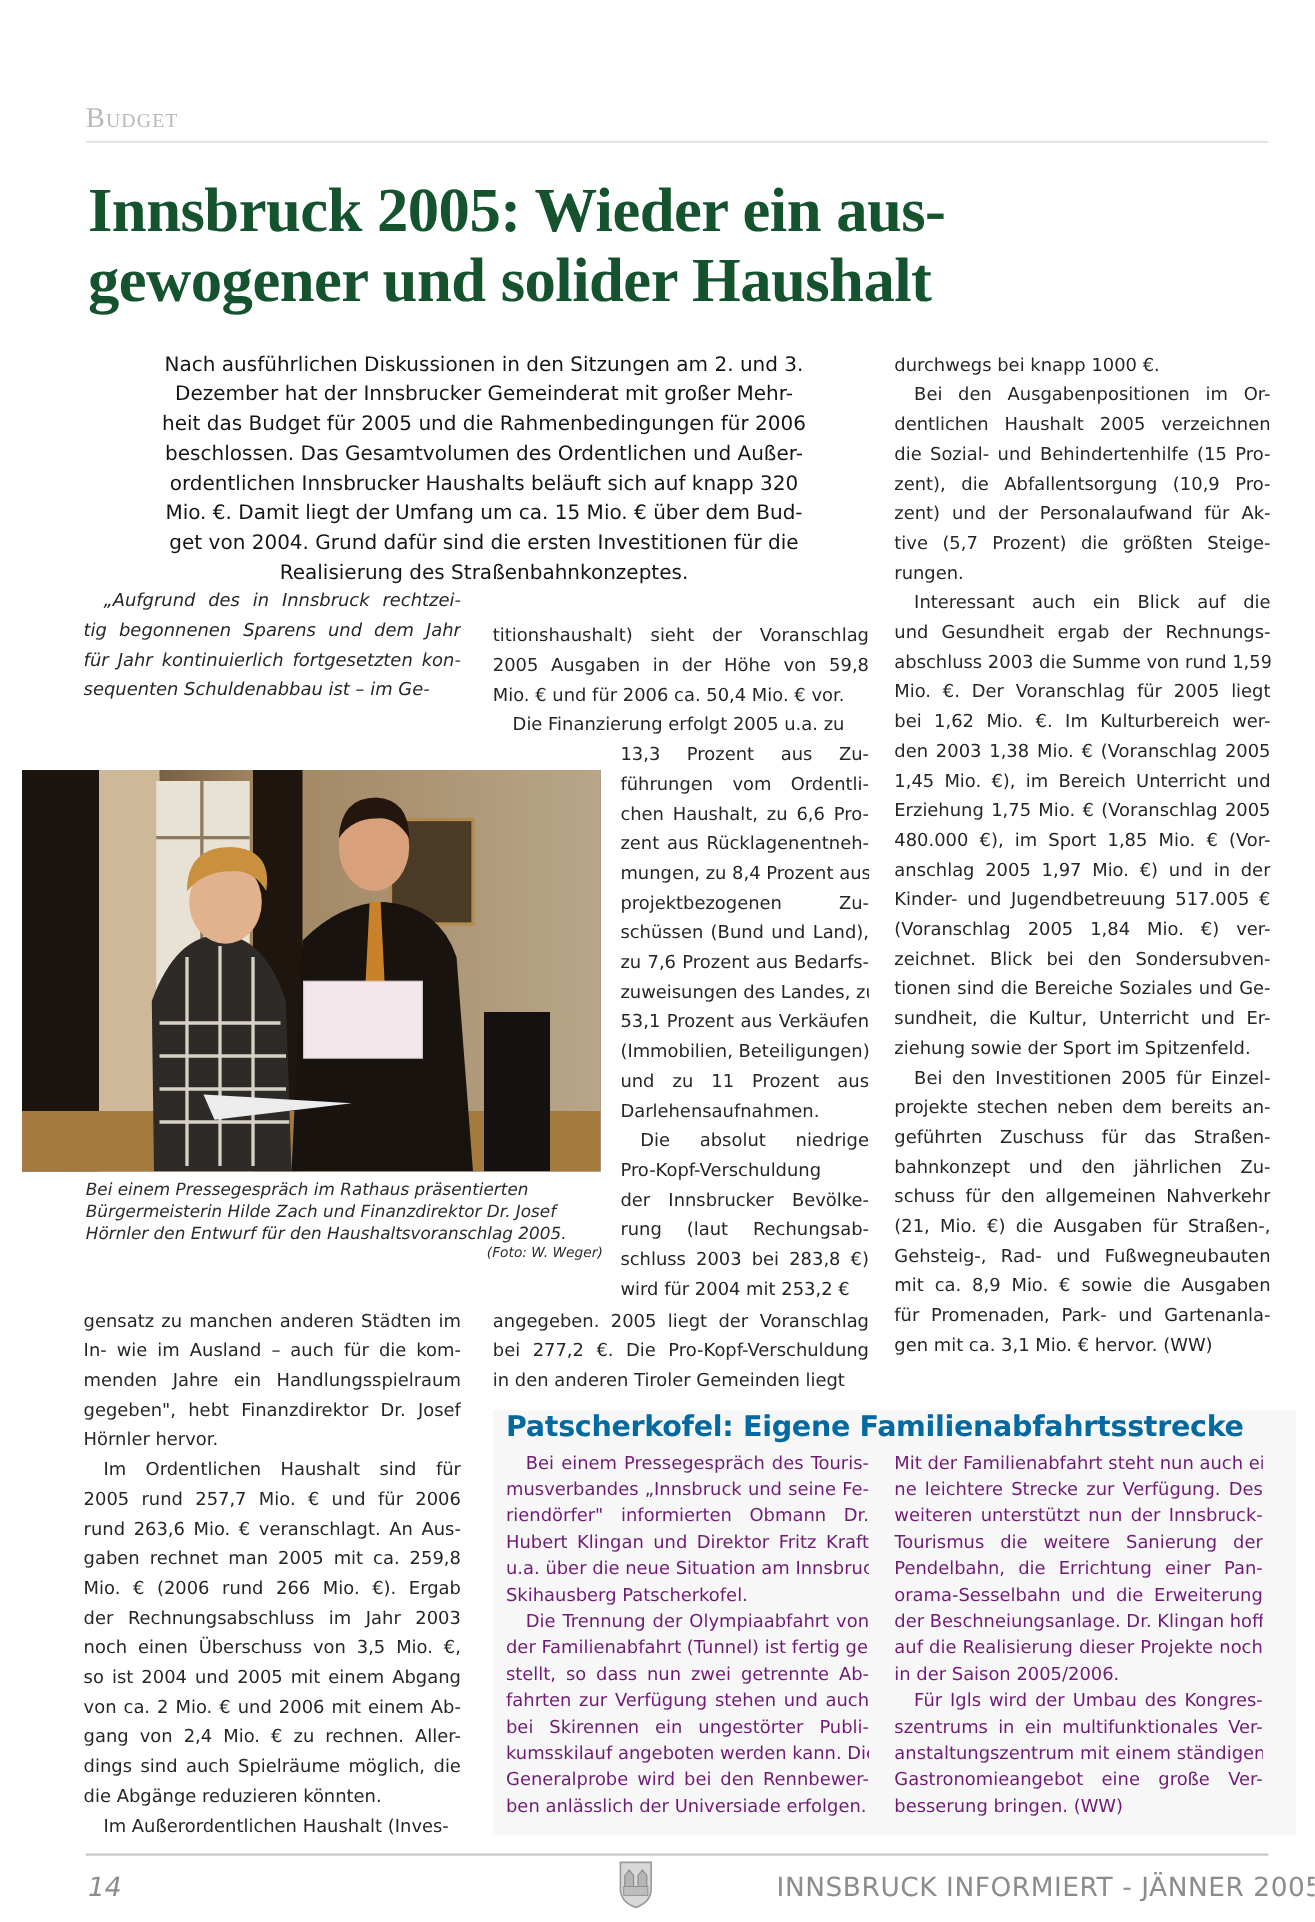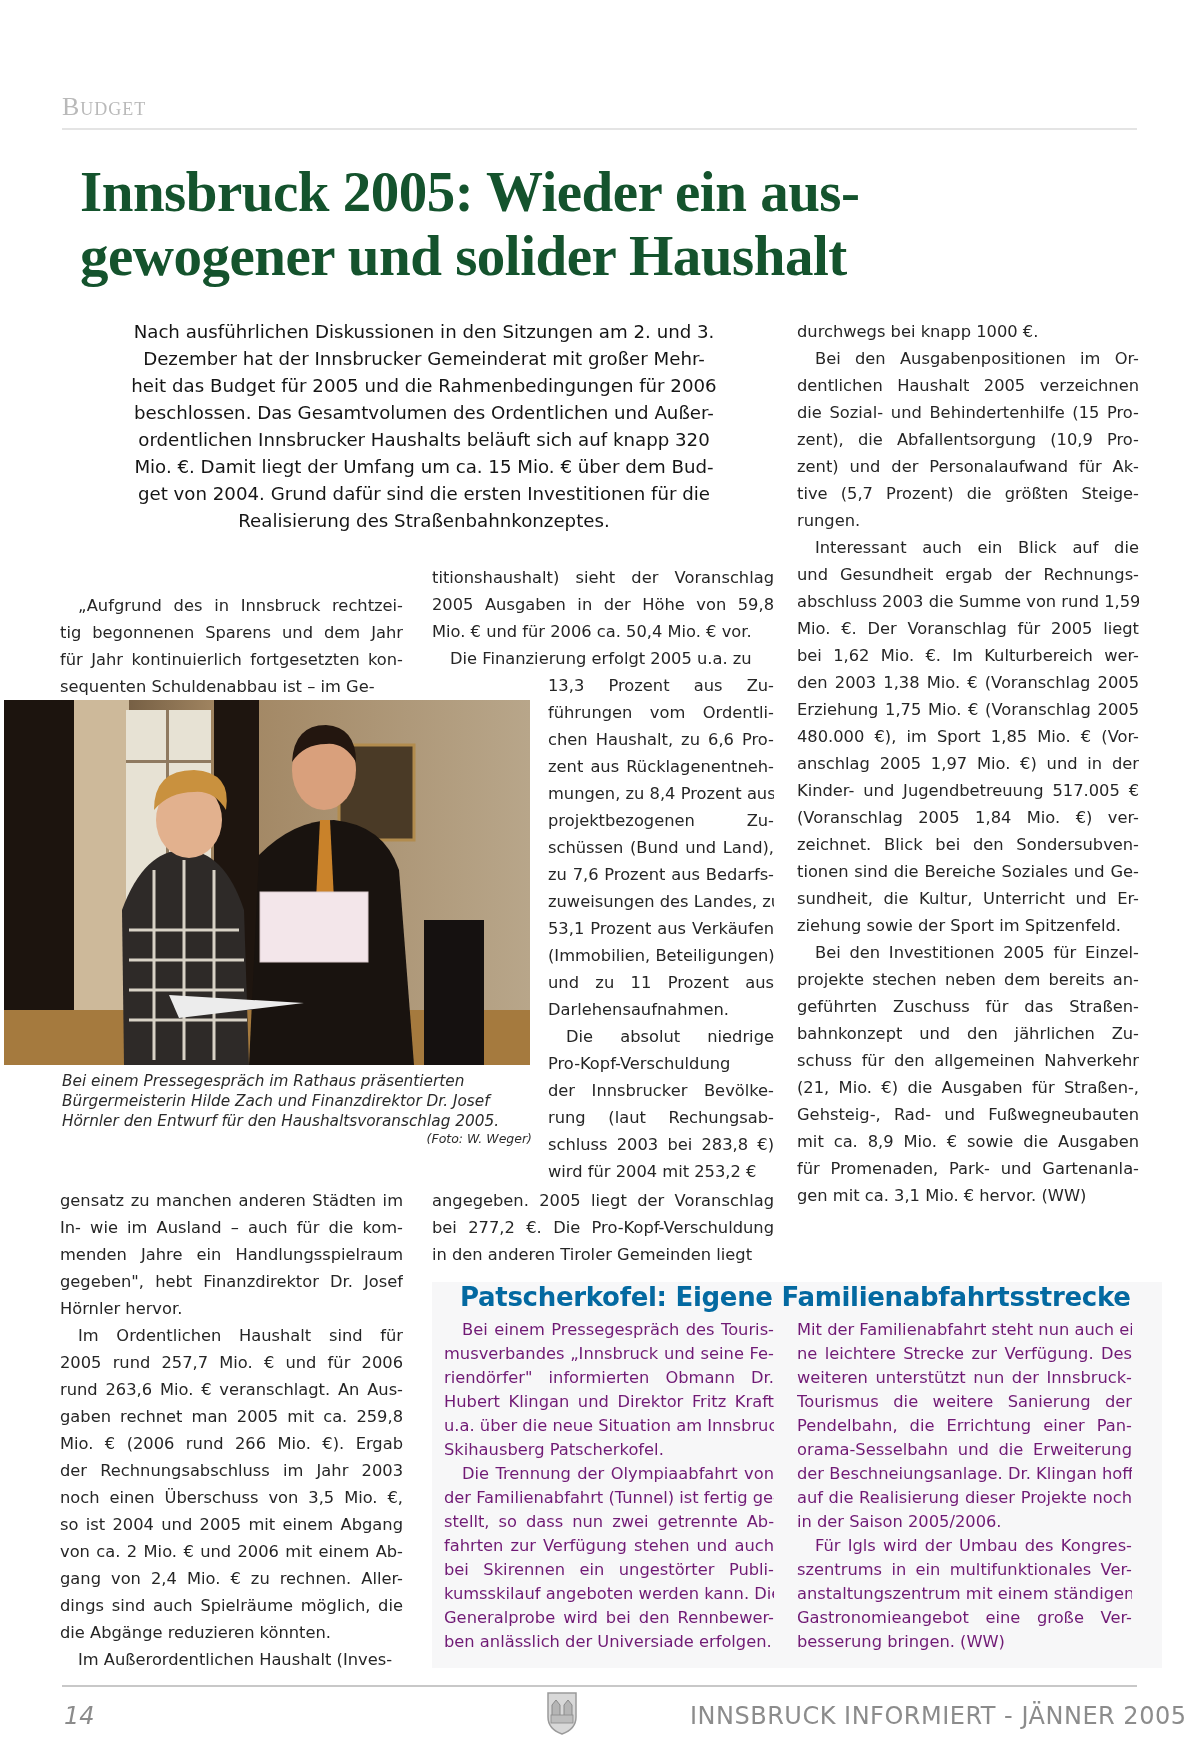--- a/index.html
+++ b/index.html
@@ -1,30 +1,30 @@
 <!DOCTYPE html>
 <html><head>
 <meta charset="utf-8">
 <style>
   html, body { margin:0; padding:0; }
   body { width:1195px; height:1747px; background:#ffffff; position:relative; overflow:hidden;
          font-family:"DejaVu Sans", sans-serif; color:#1e1e1e; }
-  .abs { position:absolute; }
+  .abs { position:absolute;margin-left:16px; }
   .section-label { left:62px; top:92px; font-family:"Liberation Serif", serif; font-size:26px;
          color:#b9b9b9; letter-spacing:1px; font-variant:small-caps; }
   .top-rule { left:62px; top:128px; width:1075px; height:2px; background:#e4e4e4; }
   .headline { left:80px; top:160px; width:1060px; font-family:"Liberation Serif", serif; font-weight:bold;
          color:#14532d; font-size:57px; line-height:64px; letter-spacing:-0.5px; }
   .lead { left:68px; top:318px; width:712px; font-weight:normal; font-size:18.2px; line-height:27px;
           text-align:center; color:#151515; font-family:"DejaVu Sans", sans-serif; }
   .col { font-size:16.3px; line-height:27px; color:#262626; }
   .col .ln { display:block; white-space:nowrap; text-align:justify; text-align-last:justify; height:27px; overflow:hidden; }
   .col .ln.last { text-align-last:left; }
   .col .ln.ind { text-indent:18px; }
-  .col1 { left:60px; top:592px; width:343px; }
+  .col1 { left:60px; top:532px; width:343px;font-style:italic; }
   .col1b { left:60px; top:1187px; width:343px; }
   .col2 { left:432px; top:564px; width:342px; }
   .col2b { left:548px; top:672px; width:226px; }
   .col2c { left:432px; top:1187px; width:342px; }
   .col3 { left:797px; top:318px; width:342px; }
   .photo { left:4px; top:700px; width:526px; height:365px; overflow:hidden; background:#6f5a3c; }
   .caption { left:62px; top:1071px; width:470px; font-style:italic; font-size:15.3px; line-height:20px; color:#2b2b2b; }
   .caption .credit { display:block; text-align:right; font-size:12.5px; line-height:16px; }
   .box { left:432px; top:1282px; width:730px; height:386px; background:#f7f7f8; }
   .box-title { left:460px; top:1282px; font-weight:bold; font-size:26px; color:#0369a1; letter-spacing:-0.3px; white-space:nowrap; }
@@ -165,20 +165,21 @@
     <span class="ln">zent), die Abfallentsorgung (10,9 Pro-</span>
     <span class="ln">zent) und der Personalaufwand für Ak-</span>
     <span class="ln">tive (5,7 Prozent) die größten Steige-</span>
     <span class="ln last">rungen.</span>
     <span class="ln ind">Interessant auch ein Blick auf die</span>
     <span class="ln">und Gesundheit ergab der Rechnungs-</span>
     <span class="ln">abschluss 2003 die Summe von rund 1,59</span>
     <span class="ln">Mio. €. Der Voranschlag für 2005 liegt</span>
     <span class="ln">bei 1,62 Mio. €. Im Kulturbereich wer-</span>
     <span class="ln">den 2003 1,38 Mio. € (Voranschlag 2005</span>
+    <span class="ln">1,45 Mio. €), im Bereich Unterricht und</span>
     <span class="ln">Erziehung 1,75 Mio. € (Voranschlag 2005</span>
     <span class="ln">480.000 €), im Sport 1,85 Mio. € (Vor-</span>
     <span class="ln">anschlag 2005 1,97 Mio. €) und in der</span>
     <span class="ln">Kinder- und Jugendbetreuung 517.005 €</span>
     <span class="ln">(Voranschlag 2005 1,84 Mio. €) ver-</span>
     <span class="ln">zeichnet. Blick bei den Sondersubven-</span>
     <span class="ln">tionen sind die Bereiche Soziales und Ge-</span>
     <span class="ln">sundheit, die Kultur, Unterricht und Er-</span>
     <span class="ln last">ziehung sowie der Sport im Spitzenfeld.</span>
     <span class="ln ind">Bei den Investitionen 2005 für Einzel-</span>

